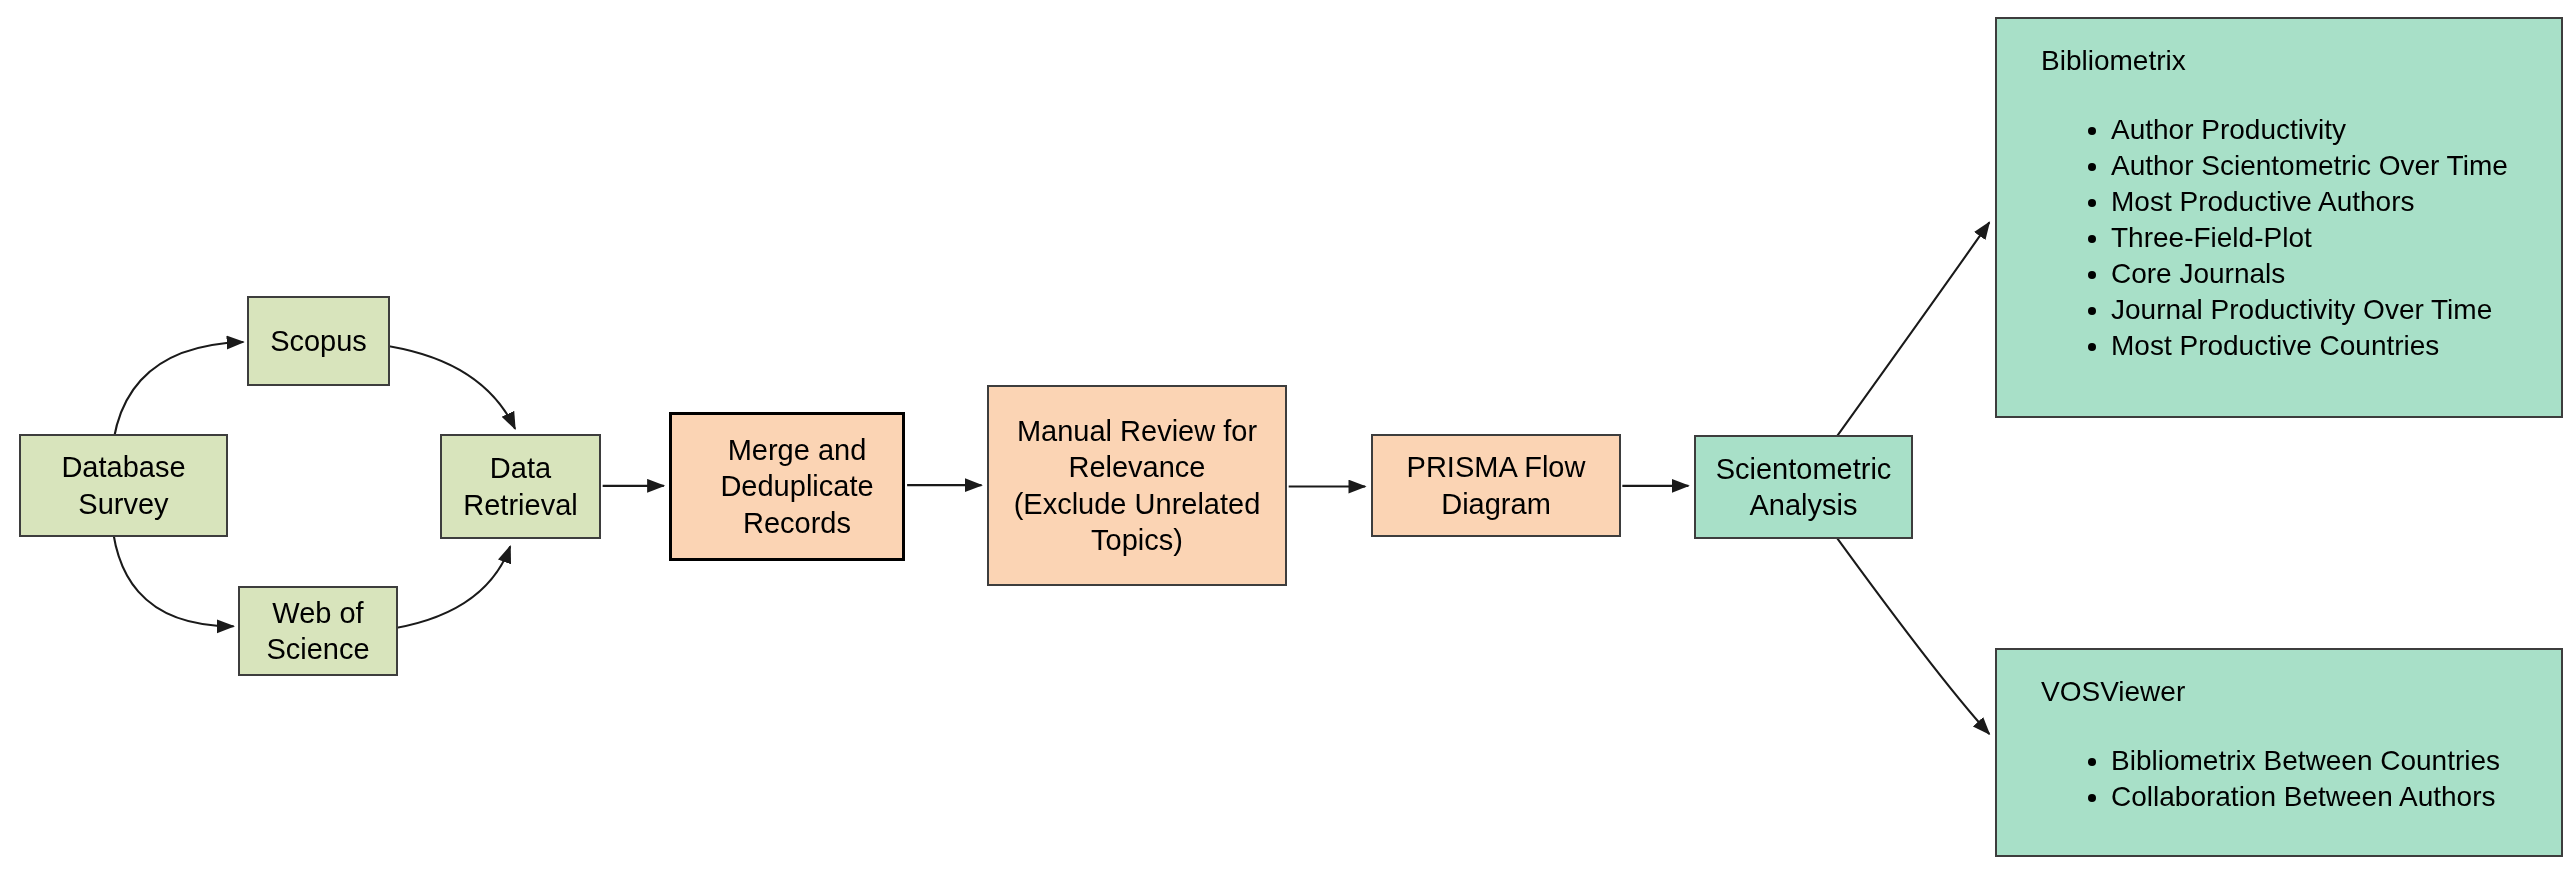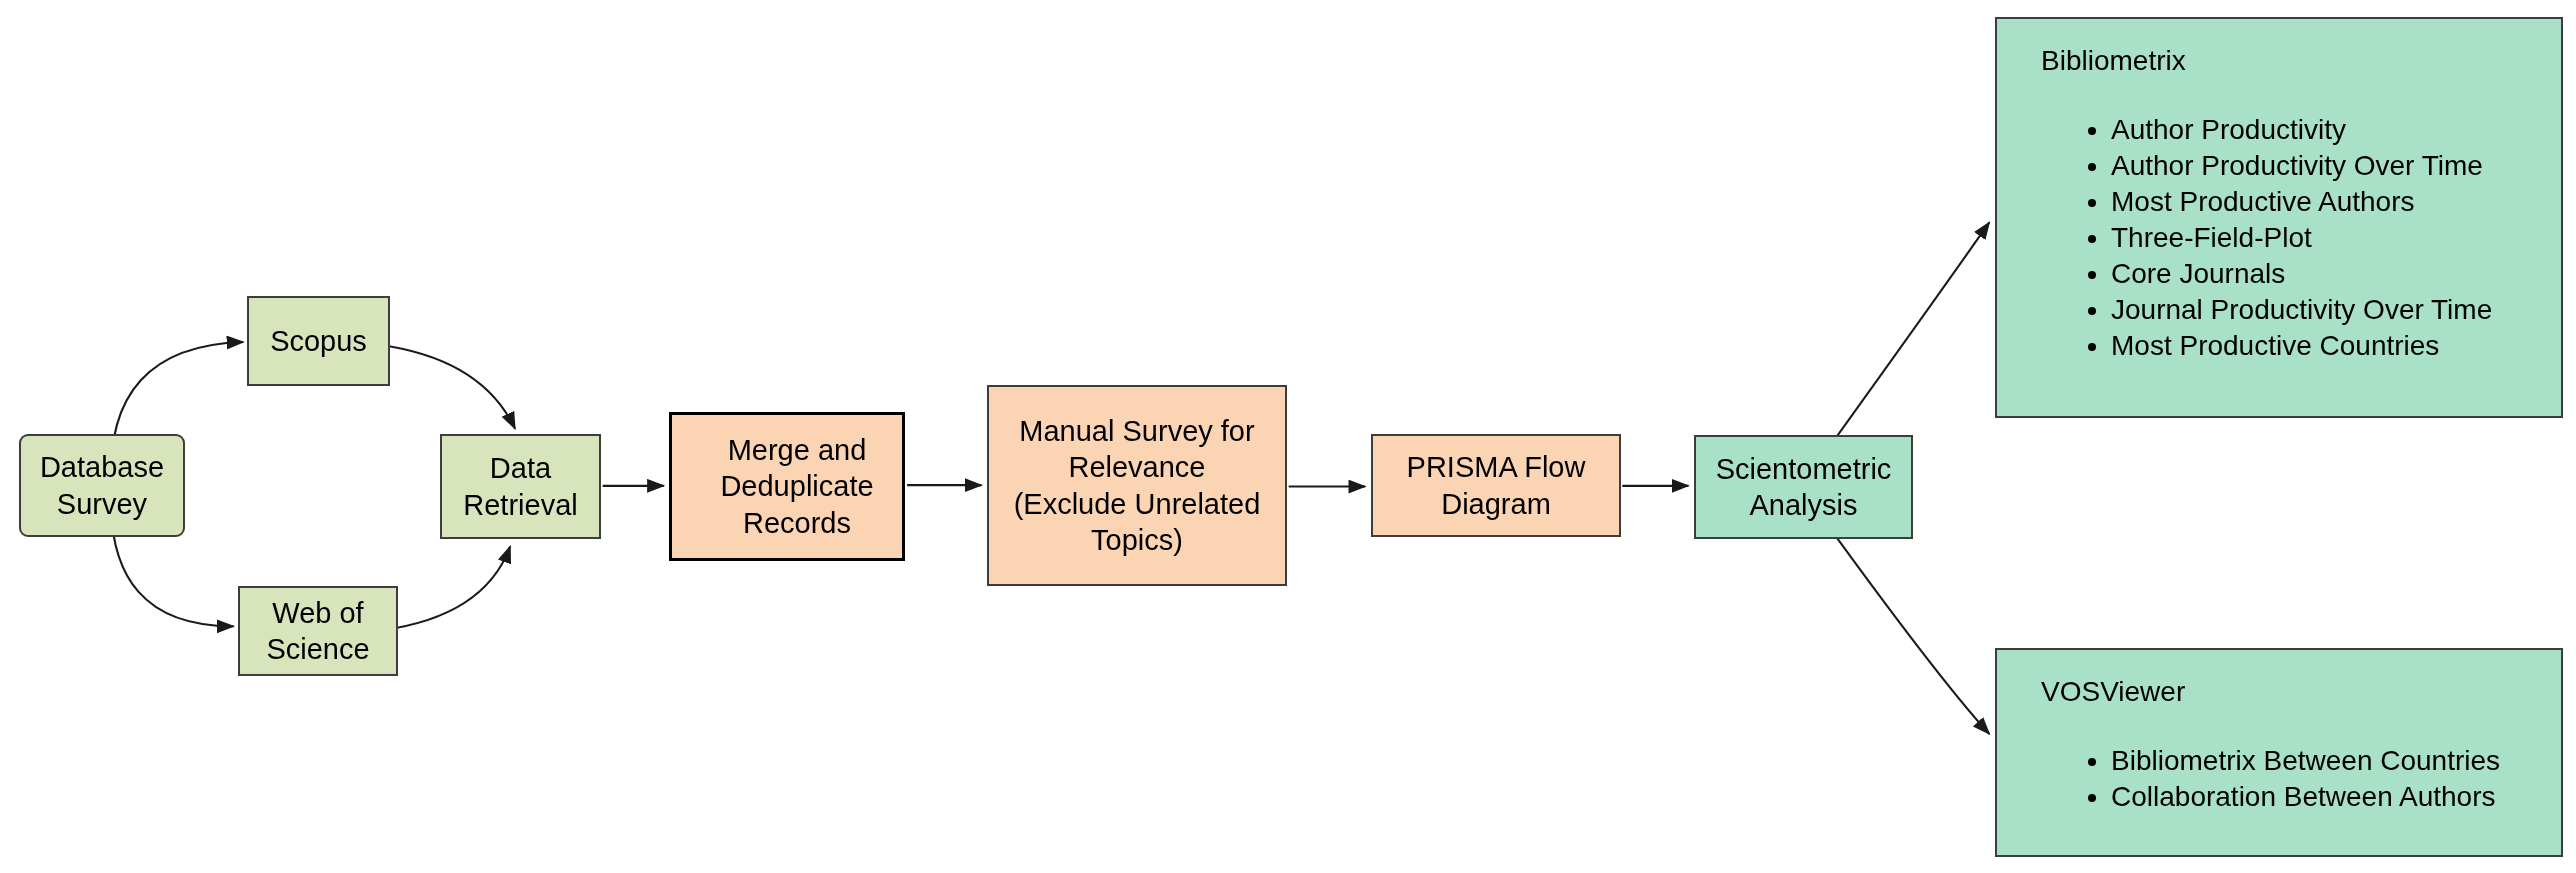--- a/index.html
+++ b/index.html
@@ -40,21 +40,21 @@
     font-size: 29px;
     line-height: 1.25;
     color: var(--color-text, #000);
     white-space: pre-line;
   }
   .node.green { background: var(--color-green, #d8e4bc); }
   .node.peach { background: var(--color-peach, #fbd4b4); }
   .node.mint  { background: var(--color-mint,  #a8e0c8); }
   .node.strong { border: 3.5px solid var(--color-border-strong, #000); padding-left: 20px; }
 
-  .n-database-survey { left: 19px;   top: 434px; width: 166px; height: 103px; border-radius: 9px; }
+  .n-database-survey { left: 19px;   top: 434px; width: 209px; height: 103px; }
   .n-scopus          { left: 247px;  top: 296px; width: 143px; height: 90px; }
   .n-web-of-science  { left: 238px;  top: 586px; width: 160px; height: 90px; }
   .n-data-retrieval  { left: 440px;  top: 434px; width: 161px; height: 105px; }
   .n-merge           { left: 669px;  top: 412px; width: 236px; height: 149px; }
   .n-manual-review   { left: 987px; top: 385px; width: 300px; height: 201px; }
   .n-prisma          { left: 1371px; top: 434px; width: 250px; height: 103px; }
   .n-scientometric   { left: 1694px; top: 435px; width: 219px; height: 104px; }
 
   .panel {
     position: absolute;
@@ -122,41 +122,41 @@
 Retrieval</span>
   </div>
 
   <div class="node peach strong n-merge">
     <span>Merge and
 Deduplicate
 Records</span>
   </div>
 
   <div class="node peach n-manual-review">
-    <span>Manual Survey for
+    <span>Manual Review for
 Relevance
 (Exclude Unrelated
 Topics)</span>
   </div>
 
   <div class="node peach n-prisma">
     <span>PRISMA Flow
 Diagram</span>
   </div>
 
   <div class="node mint n-scientometric">
     <span>Scientometric
 Analysis</span>
   </div>
 
   <div class="panel p-bibliometrix">
     <div class="panel-title">Bibliometrix</div>
     <ul>
       <li>Author Productivity</li>
-      <li>Author Productivity Over Time</li>
+      <li>Author Scientometric Over Time</li>
       <li>Most Productive Authors</li>
       <li>Three-Field-Plot</li>
       <li>Core Journals</li>
       <li>Journal Productivity Over Time</li>
       <li>Most Productive Countries</li>
     </ul>
   </div>
 
   <div class="panel p-vosviewer">
     <div class="panel-title">VOSViewer</div>

